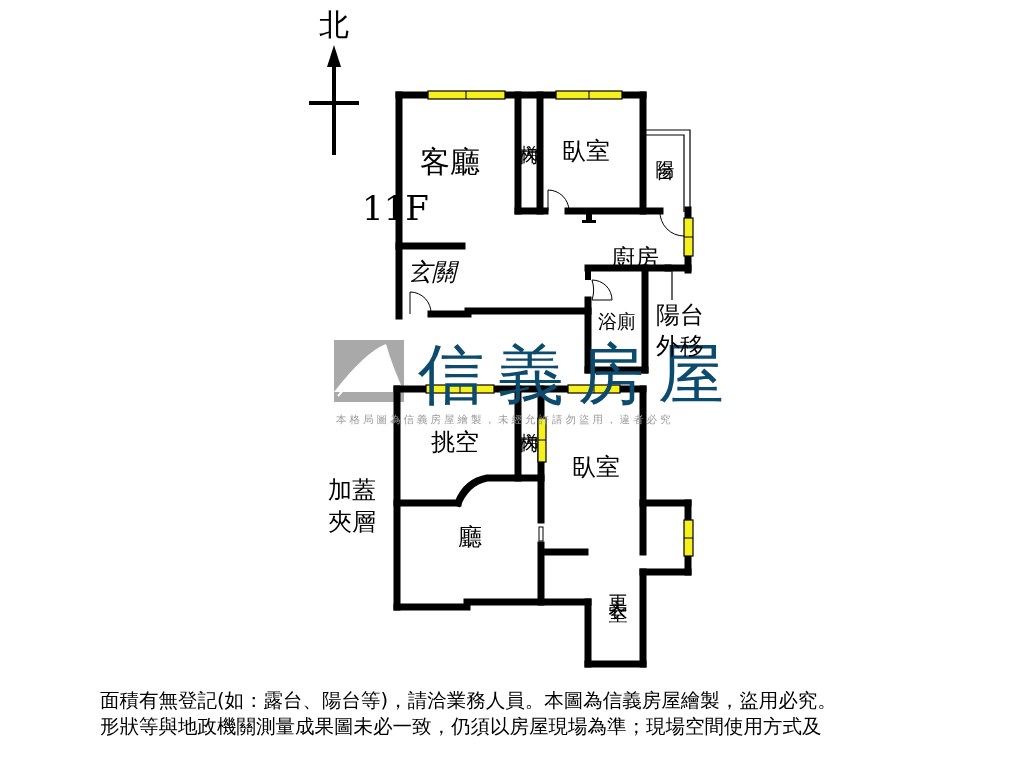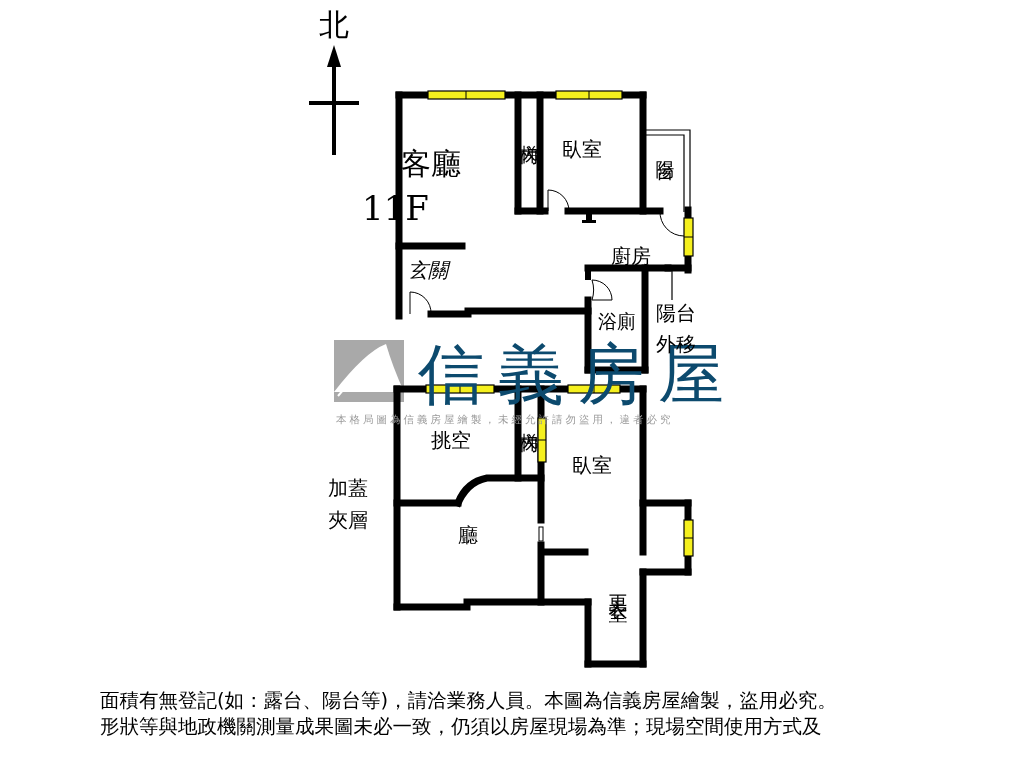--- a/index.html
+++ b/index.html
@@ -1,21 +1,21 @@
 <!DOCTYPE html>
 <html><head>
 <meta charset="utf-8">
 <style>
   html, body { margin: 0; padding: 0; background: #ffffff; }
   body { width: 1024px; height: 768px; position: relative; overflow: hidden;
          font-family: "DejaVu Serif", "Liberation Serif", serif; }
   #plan { position: absolute; left: 0; top: 0; }
   .lbl { position: absolute; color: #000; white-space: nowrap; line-height: 1; }
   .lbl-lg { font-size: 30px; }
-  .lbl-md { font-size: 20px; }
+  .lbl-md { font-size: 24px; }
   .lbl-sm { font-size: 19px; }
   .vert { writing-mode: vertical-rl; letter-spacing: 0; }
   .wm-brand { position: absolute; left: 418px; top: 330px; font-size: 66px; color: #0c4a6e;
               font-family: Liberation Serif, serif; letter-spacing: 14px; }
   .wm-note { position: absolute; left: 336px; top: 413px; font-size: 10.5px; color: #9a9a9a;
              font-family: "DejaVu Sans", "Liberation Sans", sans-serif; letter-spacing: 3px; }
   .disclaimer { position: absolute; left: 100px; top: 688px; width: 830px; font-size: 19.5px;
                 line-height: 26px; color: #000; font-family: "DejaVu Sans", "Liberation Sans", sans-serif; }
   .disclaimer div { white-space: nowrap; }
 </style>
@@ -123,21 +123,21 @@
     <rect x="539" y="527" width="4" height="14" fill="#fff" stroke="#000" stroke-width="1"></rect>
   </g>
 </svg>
 
 <div class="wm-brand">信義房屋</div>
 <div class="wm-note">本格局圖為信義房屋繪製，未經允許請勿盜用，違者必究</div>
 
 <div class="lbl lbl-lg" style="left:319px;top:10px;">北</div>
 
 <div class="lbl lbl-lg" style="left:334px;top:191px;font-size:34px;margin-left:28px;">11F</div>
-<div class="lbl lbl-lg" style="left:401px;top:149px;">客廳</div>
+<div class="lbl lbl-lg" style="left:420px;top:149px;font-family:Liberation Mono, monospace;">客廳</div>
 <div class="lbl lbl-sm vert" style="left:520px;top:130px;">內梯</div>
 <div class="lbl lbl-md" style="left:562px;top:139px;">臥室</div>
 <div class="lbl lbl-sm vert" style="left:656px;top:146px;">陽台</div>
 <div class="lbl lbl-md" style="left:611px;top:246px;">廚房</div>
 <div class="lbl lbl-md" style="left:408px;top:260px;font-style:italic;">玄關</div>
 <div class="lbl lbl-sm" style="left:598px;top:312px;text-align:right;">浴廁</div>
 <div class="lbl lbl-md" style="left:656px;top:303px;">陽台</div>
 <div class="lbl lbl-md" style="left:656px;top:334px;">外移</div>
 
 <div class="lbl lbl-md" style="left:328px;top:478px;">加蓋</div>

